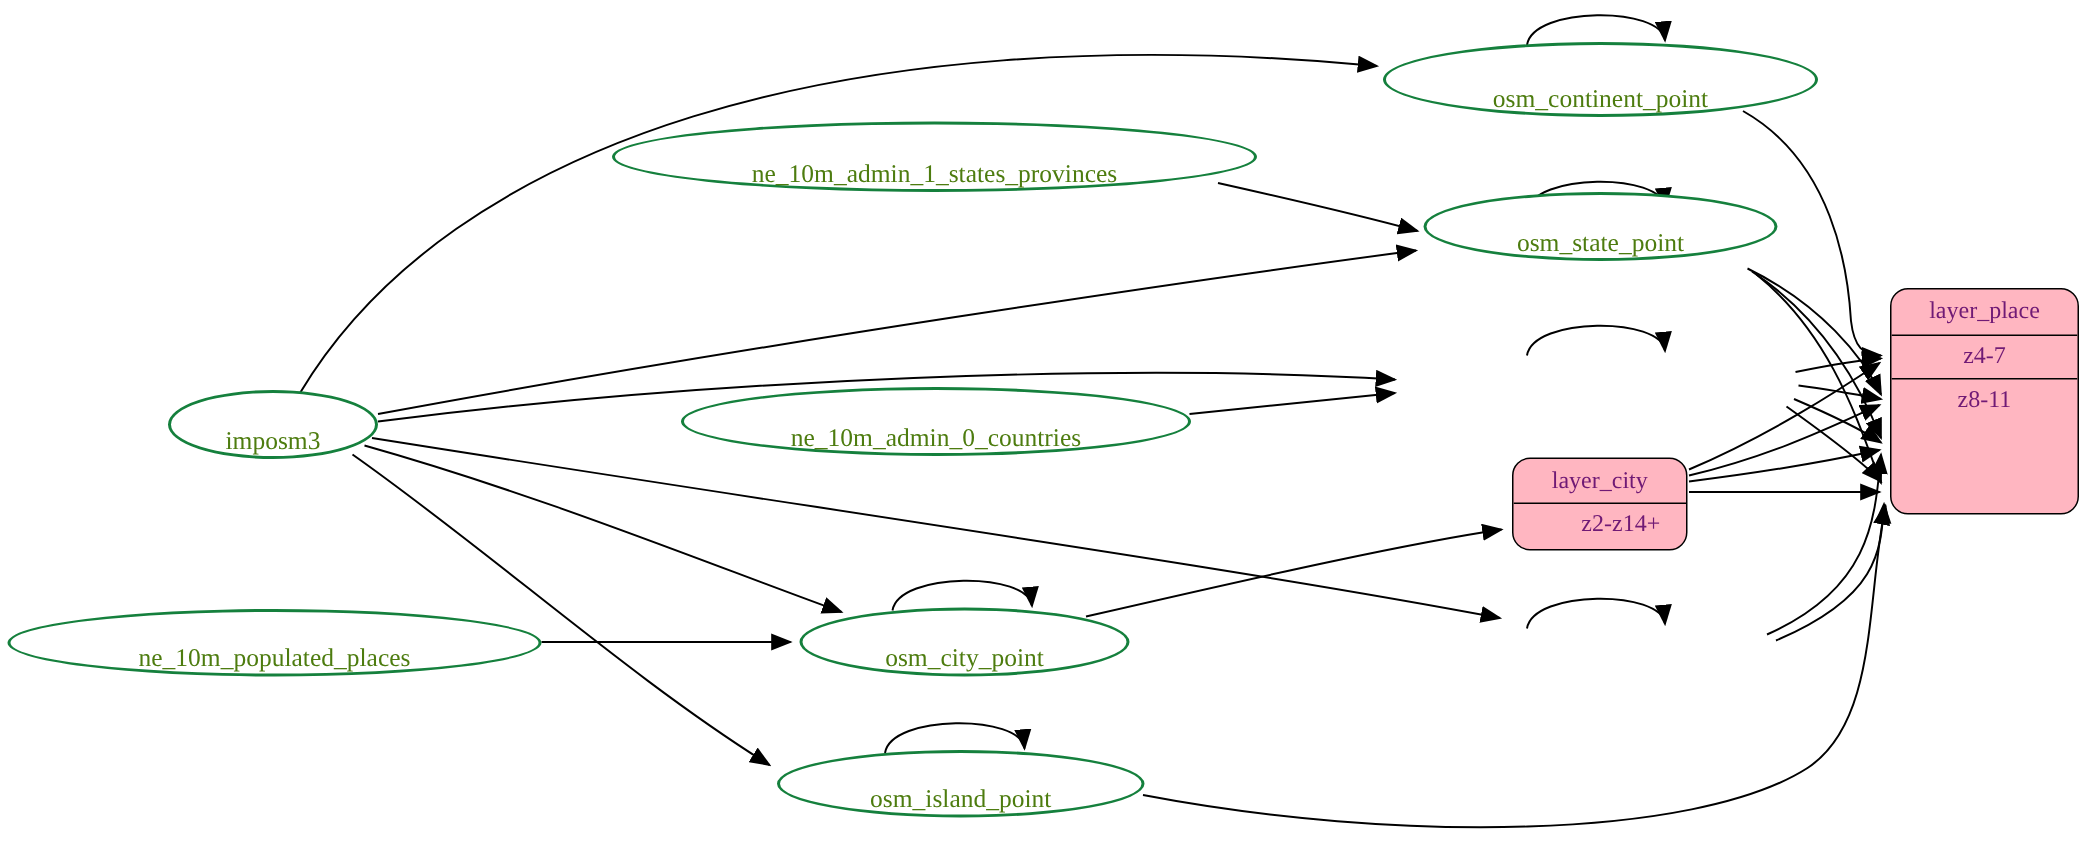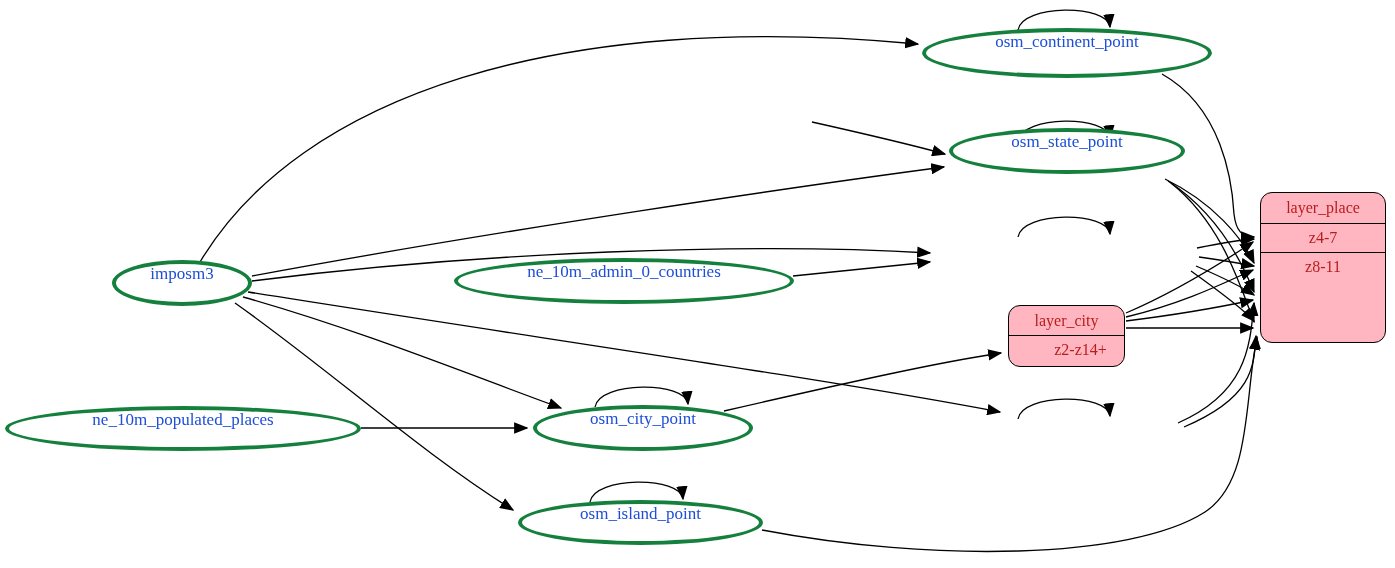--- a/index.html
+++ b/index.html
@@ -6,36 +6,36 @@
   #canvas{
     position:relative;
     width:1395px;height:568px;
     background:#ffffff;
     font-family:"Liberation Serif","DejaVu Serif",serif;
     overflow:hidden;
   }
   #edges{position:absolute;left:0;top:0;width:1395px;height:568px;}
   .node{
     position:absolute;
-    display:flex;align-items:flex-start;justify-content:center;
+    display:flex;align-items:flex-end;justify-content:center;
     box-sizing:border-box;
     background:#ffffff;
-    border:4px solid #15803d;
+    border:2px solid #15803d;
     border-radius:50%;
-    font-size:17px;color:#1d4ed8;
+    font-size:17px;color:#4d7c0f;
     white-space:nowrap;
   }
   .record{
     position:absolute;
     box-sizing:border-box;
     background:#ffb6c1;
     border:1.5px solid #000;
     border-radius:12px;
     overflow:hidden;
-    font-size:16px;color:#b91c1c;
+    font-size:16px;color:#701a75;
   }
   .rrow{
     display:flex;align-items:center;justify-content:center;
     box-sizing:border-box;
     white-space:nowrap;
   }
   .rrow + .rrow{border-top:1.5px solid #000;}
 </style>
 </head>
 <body>
@@ -83,20 +83,23 @@
     <path marker-end="url(#arr)" d="M 1126,313 C 1180,290 1226,260 1253,242"></path>
     <path marker-end="url(#arr)" d="M 1126,317 C 1185,303 1228,281 1253,270"></path>
     <path marker-end="url(#arr)" d="M 1126,321 C 1190,313 1230,305 1253,300"></path>
     <path marker-end="url(#arr)" d="M 1126,328 C 1180,328 1225,328 1253,328"></path>
   </svg>
 
   <div class="node" style="left:112px;top:260px;width:140px;height:46px;">
     <span>imposm3</span>
   </div>
 
+  <div class="node" style="left:408px;top:81px;width:430px;height:47px;">
+    <span>ne_10m_admin_1_states_provinces</span>
+  </div>
 
   <div class="node" style="left:454px;top:258px;width:340px;height:46px;">
     <span>ne_10m_admin_0_countries</span>
   </div>
 
   <div class="node" style="left:5px;top:406px;width:356px;height:45px;">
     <span>ne_10m_populated_places</span>
   </div>
 
   <div class="node" style="left:922px;top:28px;width:290px;height:50px;">

